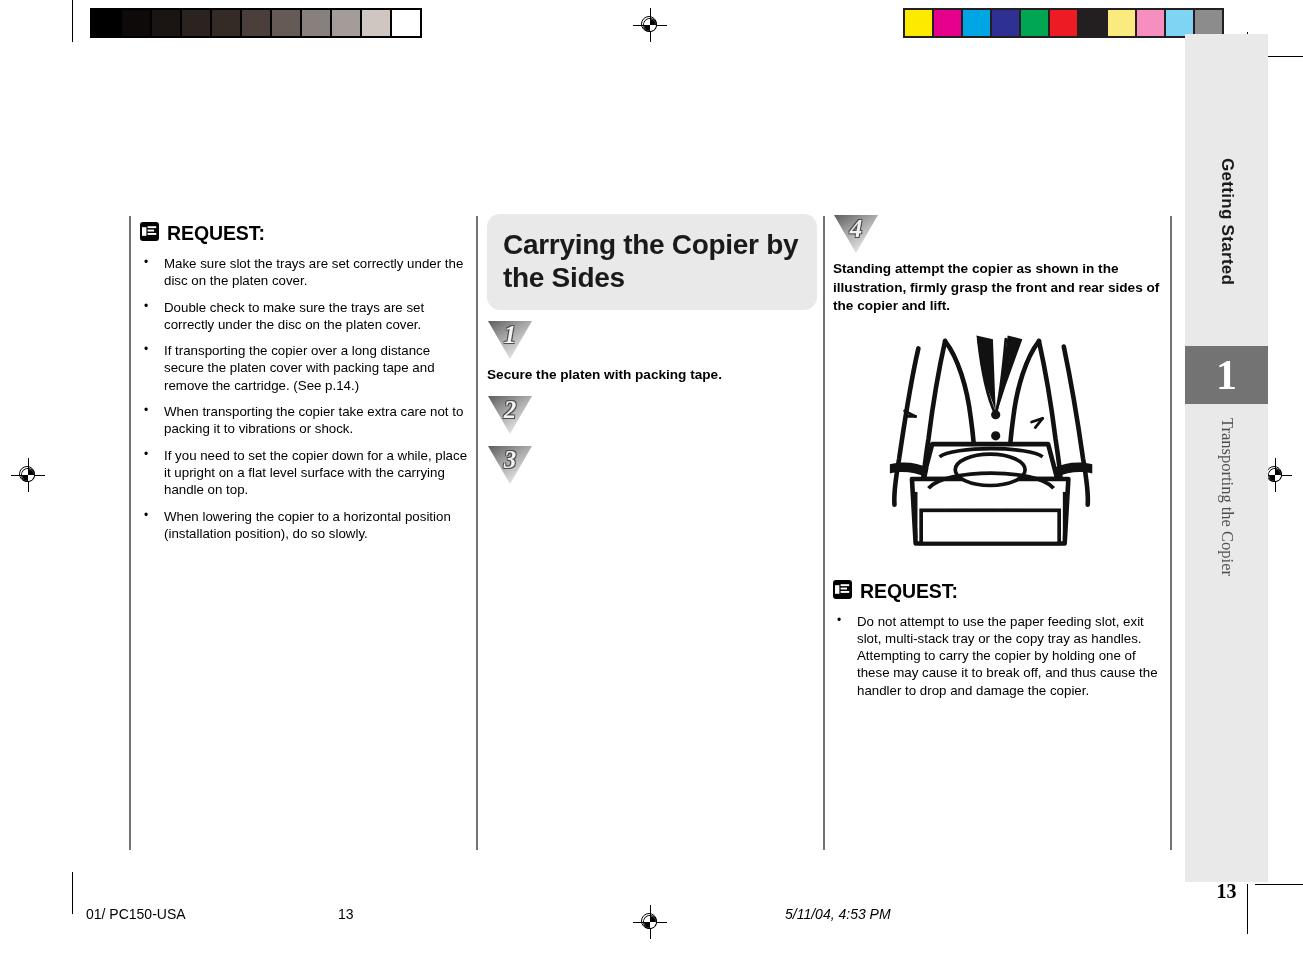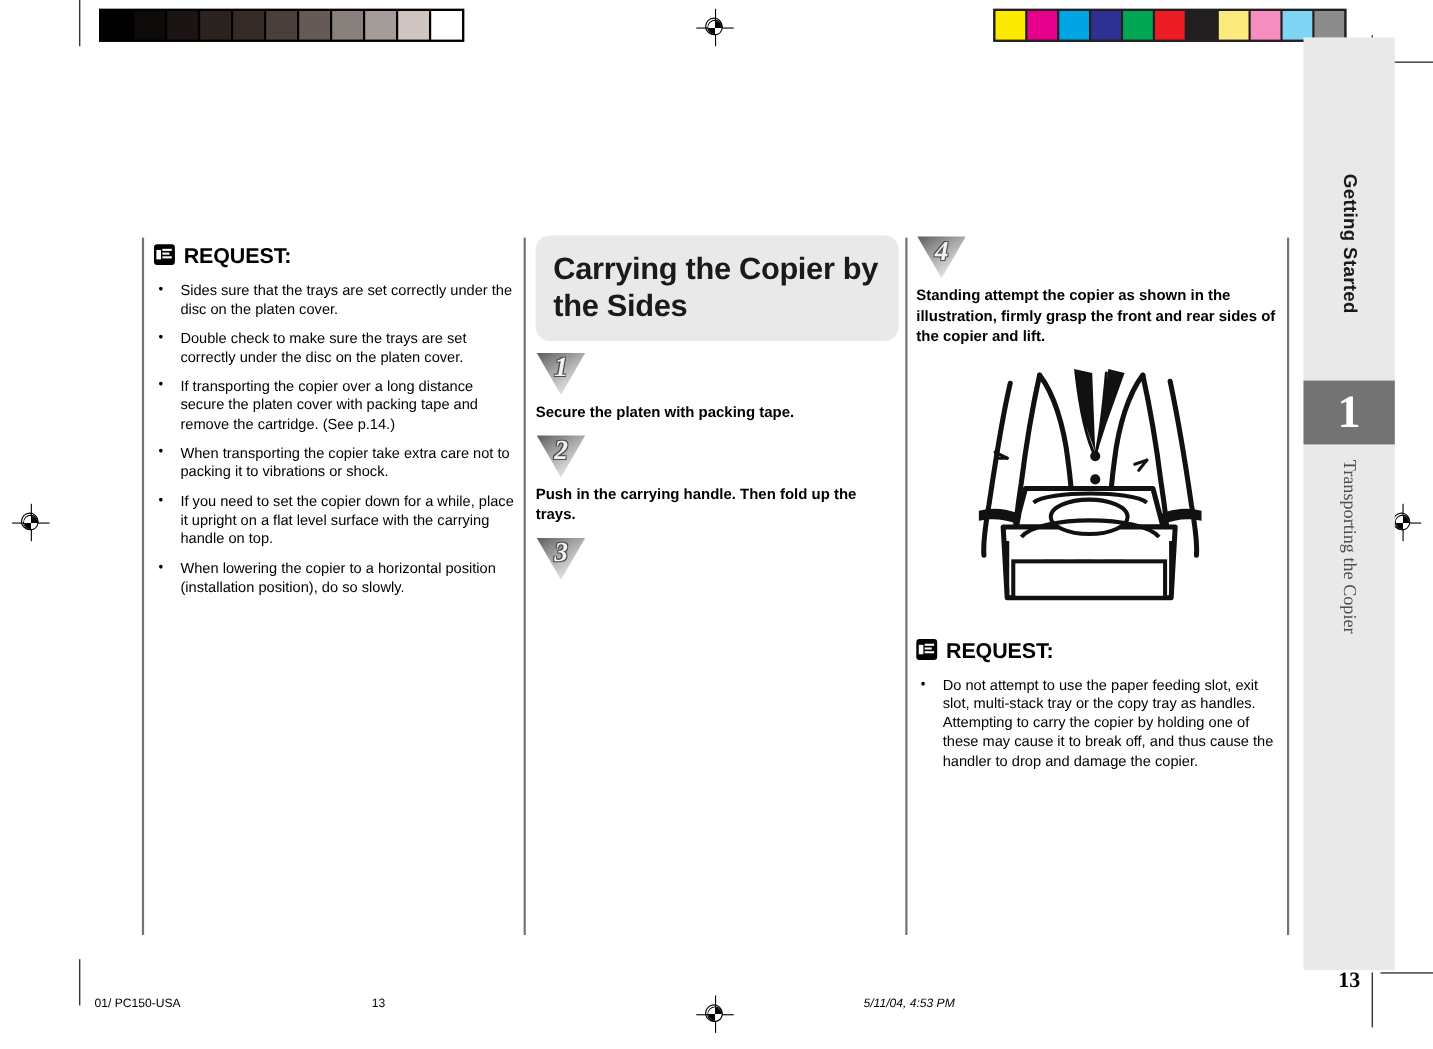--- a/index.html
+++ b/index.html
@@ -259,21 +259,21 @@
   #page-number span {
     font-family: "Liberation Serif", serif;
     font-weight: bold;
     font-size: 20px;
     color: #000;
   }
 
   
   .footer-item {
     position: absolute;
-    font-size: 11px;
+    font-size: 14px;
     color: #000;
     white-space: nowrap;
   }
   #footer-file { left: 86px;  top: 906px; }
   #footer-page { left: 338px; top: 906px; }
   #footer-date { left: 785px; top: 906px; font-style: italic; }
 </style>
 </head>
 <body>
 
@@ -350,21 +350,21 @@
         <svg width="15" height="15" viewBox="0 0 15 15">
           <rect x="0" y="3.2" width="4.4" height="8.6" fill="#ffffff"></rect>
           <rect x="5.6" y="2.2" width="8.6" height="1.9" fill="#ffffff"></rect>
           <rect x="5.6" y="5.6" width="6.4" height="1.9" fill="#ffffff"></rect>
           <rect x="5.6" y="9.0" width="8.6" height="1.9" fill="#ffffff"></rect>
         </svg>
       </span>
       <span class="request-title">REQUEST:</span>
     </div>
     <ul class="bullets">
-      <li>Sides sure that the trays are set correctly under the disc on the platen cover.</li>
+      <li>Make sure slot the trays are set correctly under the disc on the platen cover.</li>
       <li>Double check to make sure the trays are set correctly under the disc on the platen cover.</li>
       <li>If transporting the copier over a long distance secure the platen cover with packing tape and remove the cartridge. (See p.14.)</li>
       <li>When transporting the copier take extra care not to packing it to vibrations or shock.</li>
       <li>If you need to set the copier down for a while, place it upright on a flat level surface with the carrying handle on top.</li>
       <li>When lowering the copier to a horizontal position (installation position), do so slowly.</li>
     </ul>
   </div>
 
   <div id="col-mid" class="column">
     <div id="section-title-box">
@@ -385,21 +385,20 @@
       <span class="num">1</span>
     </div>
     <div class="step-text">Secure the platen with packing tape.</div>
 
     <div class="step-marker">
       <svg class="tri" width="46" height="40" viewBox="0 0 46 40">
         <polygon points="1,1 45,1 23,39" fill="url(#triGrad1)"></polygon>
       </svg>
       <span class="num">2</span>
     </div>
-    <div class="step-text">Push in the carrying handle. Then fold up the trays.</div>
 
     <div class="step-marker">
       <svg class="tri" width="46" height="40" viewBox="0 0 46 40">
         <polygon points="1,1 45,1 23,39" fill="url(#triGrad1)"></polygon>
       </svg>
       <span class="num">3</span>
     </div>
   </div>
 
   <div id="col-right" class="column">

